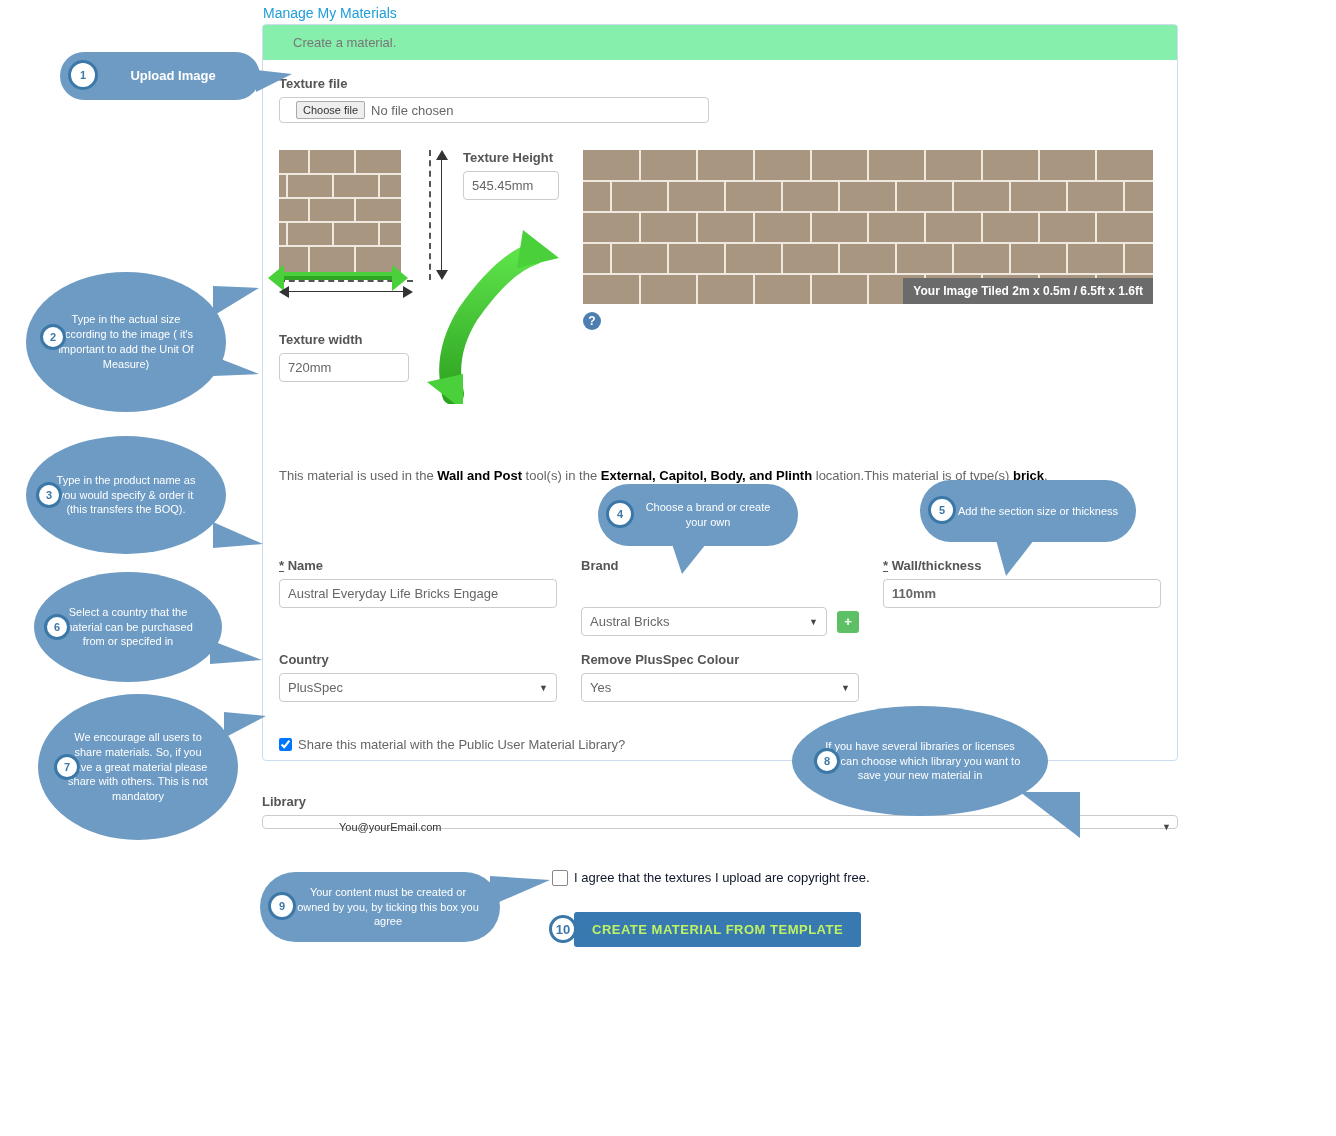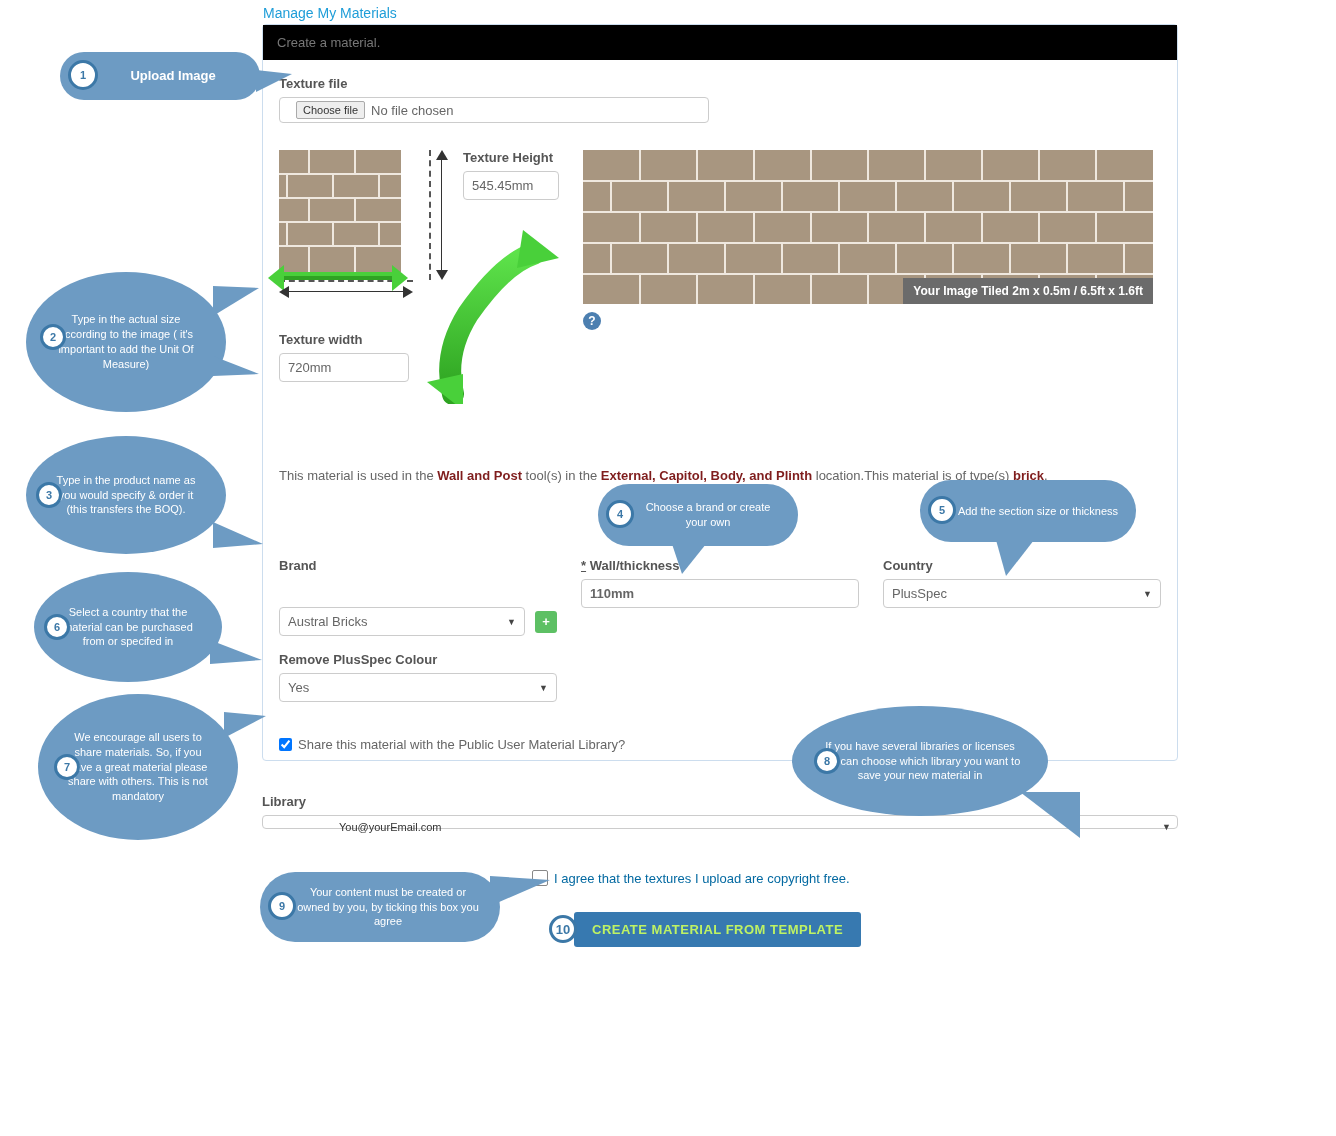--- a/index.html
+++ b/index.html
@@ -1,20 +1,20 @@
 <!DOCTYPE html>
 <html><head>
 <meta charset="utf-8">
 <style>
   * { box-sizing: border-box; margin: 0; padding: 0; }
   body { font-family: "Segoe UI", Arial, sans-serif; color: #666; font-size: 13px; background: #fff; }
   .page { position: relative; width: 1336px; height: 1136px; }
   .breadcrumb { position: absolute; left: 263px; top: 5px; color: #1E9DD8; font-size: 14px; }
   .panel { position: absolute; left: 262px; top: 24px; width: 916px; border: 1px solid #cde; border-radius: 4px; }
-  .panel-head { background: #000000; padding: 10px 14px; color: #777; font-size: 13px; }
+  .panel-head { background: #86efac; padding: 10px 30px; color: #777; font-size: 13px; }
   .panel-body { padding: 16px; position: relative; height: 700px; }
   .label { font-weight: 600; color: #555; margin-bottom: 6px; display: block; }
   .field { border: 1px solid #ccc; border-radius: 4px; padding: 6px 8px; background: #fff; color: #666; font-size: 13px; }
   .file-field { width: 430px; height: 26px; display: flex; align-items: center; gap: 6px; padding: 2px 16px; }
   .choose-btn { background: #eee; border: 1px solid #aaa; border-radius: 2px; font-size: 11px; padding: 2px 6px; color: #333; }
   .texture-area { position: absolute; left: 16px; top: 90px; }
   .brick-tile { background: #A89680; width: 122px; height: 122px; }
   .brick-grid { position: absolute; inset: 0; }
   .dash { width: 134px; border-top: 2px dashed #555; margin-top: 8px; }
   .arrow-line { position: relative; height: 10px; margin-top: 2px; width: 134px; }
@@ -28,33 +28,33 @@
   .arrow-v .bar { position: absolute; left: 2px; top: 6px; bottom: 6px; width: 1px; background: #333; }
   .texture-h-block { position: absolute; left: 200px; top: 90px; }
   .input-sm { width: 96px; }
   .texture-w-block { position: absolute; left: 16px; top: 272px; }
   .input-md { width: 130px; }
   .preview { position: absolute; left: 320px; top: 90px; width: 457px; }
   .brick-big { width: 570px; height: 154px; background: #A89680; position: relative; overflow: hidden; }
   .preview-cap { position: absolute; right: 0; bottom: 0; background: #6b6b6b; color: #fff; padding: 6px 10px; font-weight: 600; font-size: 12px; }
   .help-q { display: inline-block; width: 18px; height: 18px; border-radius: 50%; background: #4C7FB0; color: #fff; text-align: center; line-height: 18px; font-weight: 700; font-size: 12px; margin-top: 8px; }
   .row3 { position: absolute; left: 16px; top: 408px; right: 16px; color: #666; }
-  .row3 b { color: #7f1d1d; }
+  .row3 b { color: #000000; }
   .form-grid { position: absolute; left: 16px; top: 498px; width: 876px; display: grid; grid-template-columns: 278px 278px 278px; column-gap: 24px; row-gap: 16px; }
   .select { display: flex; justify-content: space-between; align-items: center; cursor: pointer; }
   .select .arr { font-size: 9px; color: #444; }
   .plus-btn { background: #5DC064; color: #fff; border-radius: 3px; width: 22px; height: 22px; display: inline-flex; align-items: center; justify-content: center; font-weight: 700; margin-left: 4px; }
   .brand-row { display: flex; align-items: center; gap: 6px; }
   .brand-row .select { flex: 1; }
   .share-row { position: absolute; left: 16px; bottom: 8px; display: flex; align-items: center; gap: 6px; color: #666; }
   .library-block { position: absolute; left: 262px; top: 794px; width: 916px; }
   .library-field { width: 916px; height: 14px; position: relative; }
   .library-field .email { position: absolute; left: 76px; top: 5px; font-size: 11px; color: #333; font-family: Arial; }
   .library-field .arr { position: absolute; right: 6px; top: 6px; font-size: 9px; color: #444; }
-  .agree-row { position: absolute; left: 532px; top: 870px; display: flex; align-items: center; gap: 6px; color: #0369a1; }
+  .agree-row { position: absolute; left: 552px; top: 870px; display: flex; gap: 6px; color: #0f172a; }
   .agree-box { width: 16px; height: 16px; border: 1px solid #888; border-radius: 2px; background: #fff; }
   .create-btn { position: absolute; left: 574px; top: 912px; background: #3779B0; color: #bef264; padding: 10px 18px; border-radius: 3px; font-weight: 700; letter-spacing: 0.5px; font-size: 13px; }
   .callout { position: absolute; background: #6D9BC3; color: #fff; border-radius: 50%; display: flex; align-items: center; justify-content: center; text-align: center; font-size: 11px; line-height: 1.35; padding: 16px; }
   .callout .num { position: absolute; background: #fff; color: #3C78A7; border-radius: 50%; font-weight: 700; display: flex; align-items: center; justify-content: center; border: 3px solid #3C78A7; }
   .callout .txt { max-width: 90%; }
   .tail { position: absolute; width: 0; height: 0; }
   .c1 { left: 60px; top: 52px; width: 200px; height: 48px; border-radius: 24px; }
   .c1 .num { left: 8px; top: 8px; width: 30px; height: 30px; }
   .c1 .txt { margin-left: 26px; font-size: 13px; font-weight: 600; }
   .c1-tail { left: 256px; top: 70px; border-top: 4px solid transparent; border-bottom: 18px solid transparent; border-left: 36px solid #6D9BC3; }
@@ -228,20 +228,24 @@
         </div>
         <span class="help-q">?</span>
       </div>
 
       <div class="row3">
         <span>This material is used in the </span><b>Wall and Post</b><span> tool(s) in the </span><b>External, Capitol, Body, and Plinth</b><span> location.This material is of type(s) </span><b>brick</b><span>.</span>
       </div>
 
       <div class="form-grid">
         <div>
+          <span class="label"><span style="text-decoration:underline">*</span> <span>Name</span></span>
+          <input class="field" style="width: 100%;" value="Austral Everyday Life Bricks Engage">
+        </div>
+        <div>
           <span class="label">Brand</span>
           <div style="height:28px"></div>
           <div class="brand-row">
             <div class="field select">
               <span>Austral Bricks</span>
                 <span class="arr">▼</span>
             </div>
             <span class="plus-btn">+</span>
           </div>
         </div>

